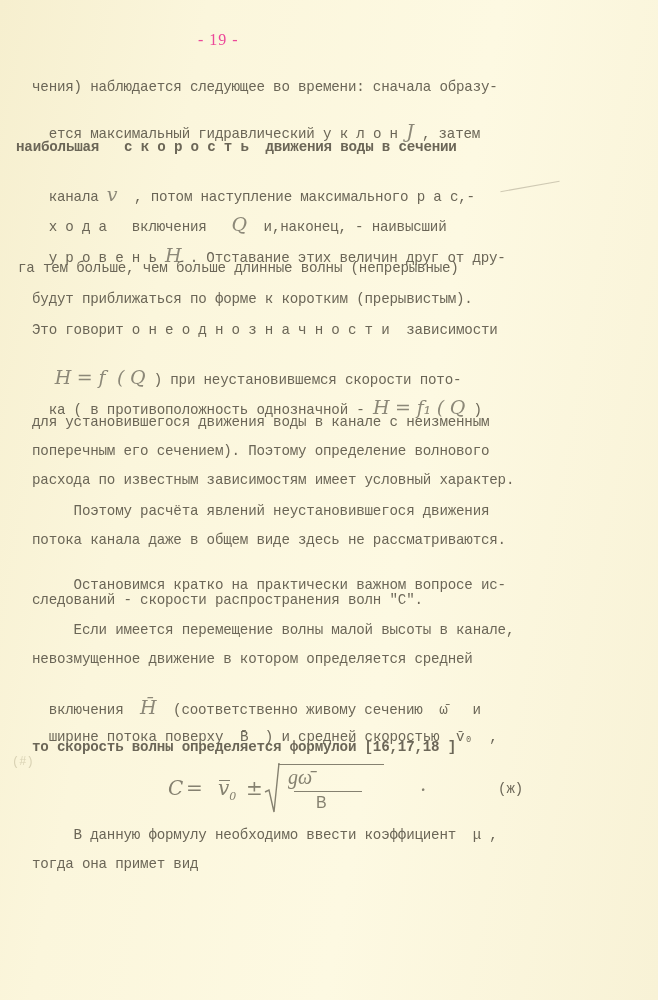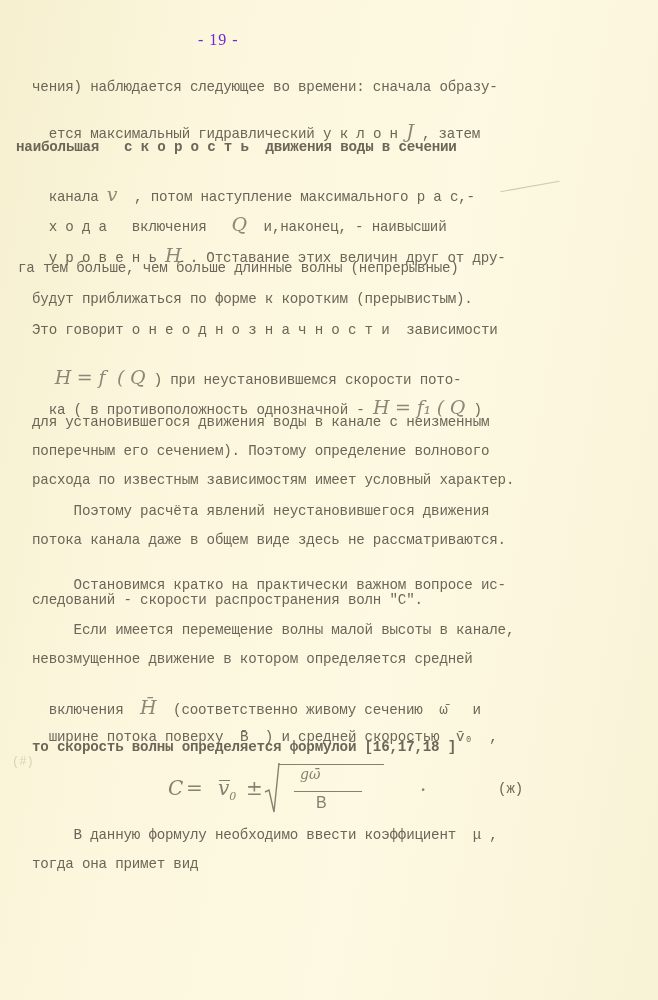--- a/index.html
+++ b/index.html
@@ -4,21 +4,21 @@
 <style>
   html, body { margin:0; padding:0; }
   body {
     width:658px; height:1000px; overflow:hidden; position:relative;
     background: linear-gradient(100deg, #f6efcf 0%, #fbf6dc 25%, #fdf9e2 60%, #f8f2d6 100%);
     font-family: "Liberation Mono", "DejaVu Sans Mono", monospace;
     color:#6e6a5c;
   }
   .page-num {
     position:absolute; top:31px; left:198px;
-    font-family: "Liberation Serif", serif; font-size:16px; color:#6d28d9;
+    font-family: "Liberation Serif", serif; font-size:16px; color:#ec4899;
     letter-spacing:1px;
   }
   .line {
     position:absolute; white-space:pre; font-size:14.2px; line-height:18px;
     color:#6b6657; letter-spacing:-0.2px;
   }
   .math {
     font-family: "DejaVu Serif", serif; font-style:italic; color:#8c8878;
     font-size:19px; font-weight:normal;
   }
@@ -27,21 +27,21 @@
     font-family:"DejaVu Serif", serif; font-style:italic; color:#858170; font-size:20px;
   }
   .formula .c { position:absolute; left:0; top:12px; }
   .formula .eq { position:absolute; left:18px; top:12px; font-style:normal; }
   .formula .v0 { position:absolute; left:50px; top:12px; }
   .formula .v0 sub { font-size:11px; }
   .formula .v0 .bar { position:absolute; left:1px; top:4px; width:11px; border-top:1px solid #858170; }
   .formula .pm { position:absolute; left:78px; top:12px; font-style:normal; }
   .formula .sqrt-sign { position:absolute; left:96px; top:-2px; width:16px; height:52px; }
   .formula .sqrt-bar { position:absolute; left:110px; top:0; width:106px; border-top:1.5px solid #858170; }
-  .formula .num { position:absolute; left:132px; top:2px; font-size:14px; }
+  .formula .num { position:absolute; left:120px; top:2px; font-size:20px;font-family:Liberation Serif, serif; }
   .formula .frac { position:absolute; left:126px; top:27px; width:68px; border-top:1.2px solid #858170; }
   .formula .den { position:absolute; left:148px; top:30px; font-style:normal; font-family:"Liberation Sans", sans-serif; font-size:16px; }
   .formula .dot { position:absolute; left:252px; top:14px; font-style:normal; }
   .eq-label {
     position:absolute; top:781px; left:498px; font-size:14px; color:#6b6657;
   }
   .margin-mark {
     position:absolute; top:755px; left:12px; font-size:12px; color:#d9d2b4;
   }
   .dash-trail {

